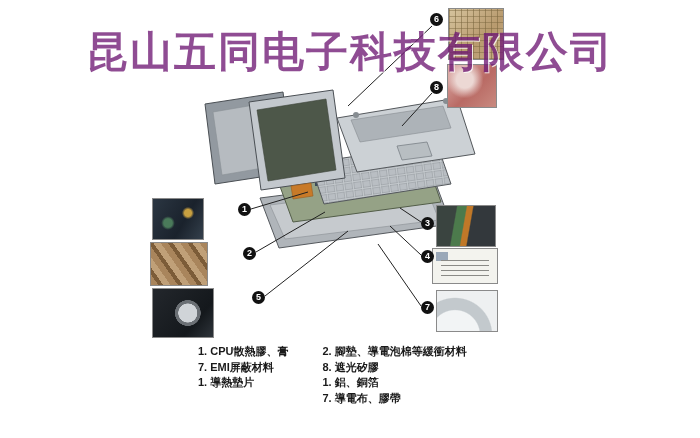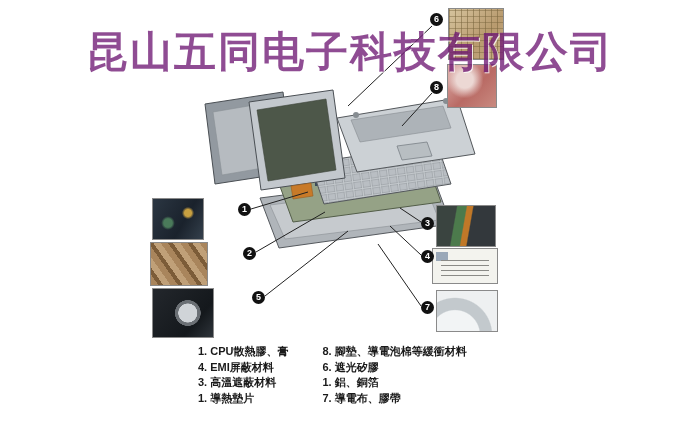--- a/index.html
+++ b/index.html
@@ -135,25 +135,24 @@
   <div class="photo ph3"></div>
   <div class="photo ph4">
     <div class="label-chip"></div>
     <div class="label-lines"></div>
   </div>
   <div class="photo ph7"></div>
 
   <div class="legend">
     <div class="legend-col">
       <div class="legend-item">1. CPU散熱膠、膏</div>
-      <div class="legend-item">4. EMI屏蔽材料</div>
-      <div class="legend-item">3. 高溫遮蔽材料</div>
+      <div class="legend-item">7. EMI屏蔽材料</div>
       <div class="legend-item">1. 導熱墊片</div>
     </div>
     <div class="legend-col">
-      <div class="legend-item">8. 腳墊、導電泡棉等緩衝材料</div>
-      <div class="legend-item">6. 遮光矽膠</div>
+      <div class="legend-item">2. 腳墊、導電泡棉等緩衝材料</div>
+      <div class="legend-item">8. 遮光矽膠</div>
       <div class="legend-item">1. 鋁、銅箔</div>
       <div class="legend-item">7. 導電布、膠帶</div>
     </div>
   </div>
 
 </div>
 
 </body></html>

